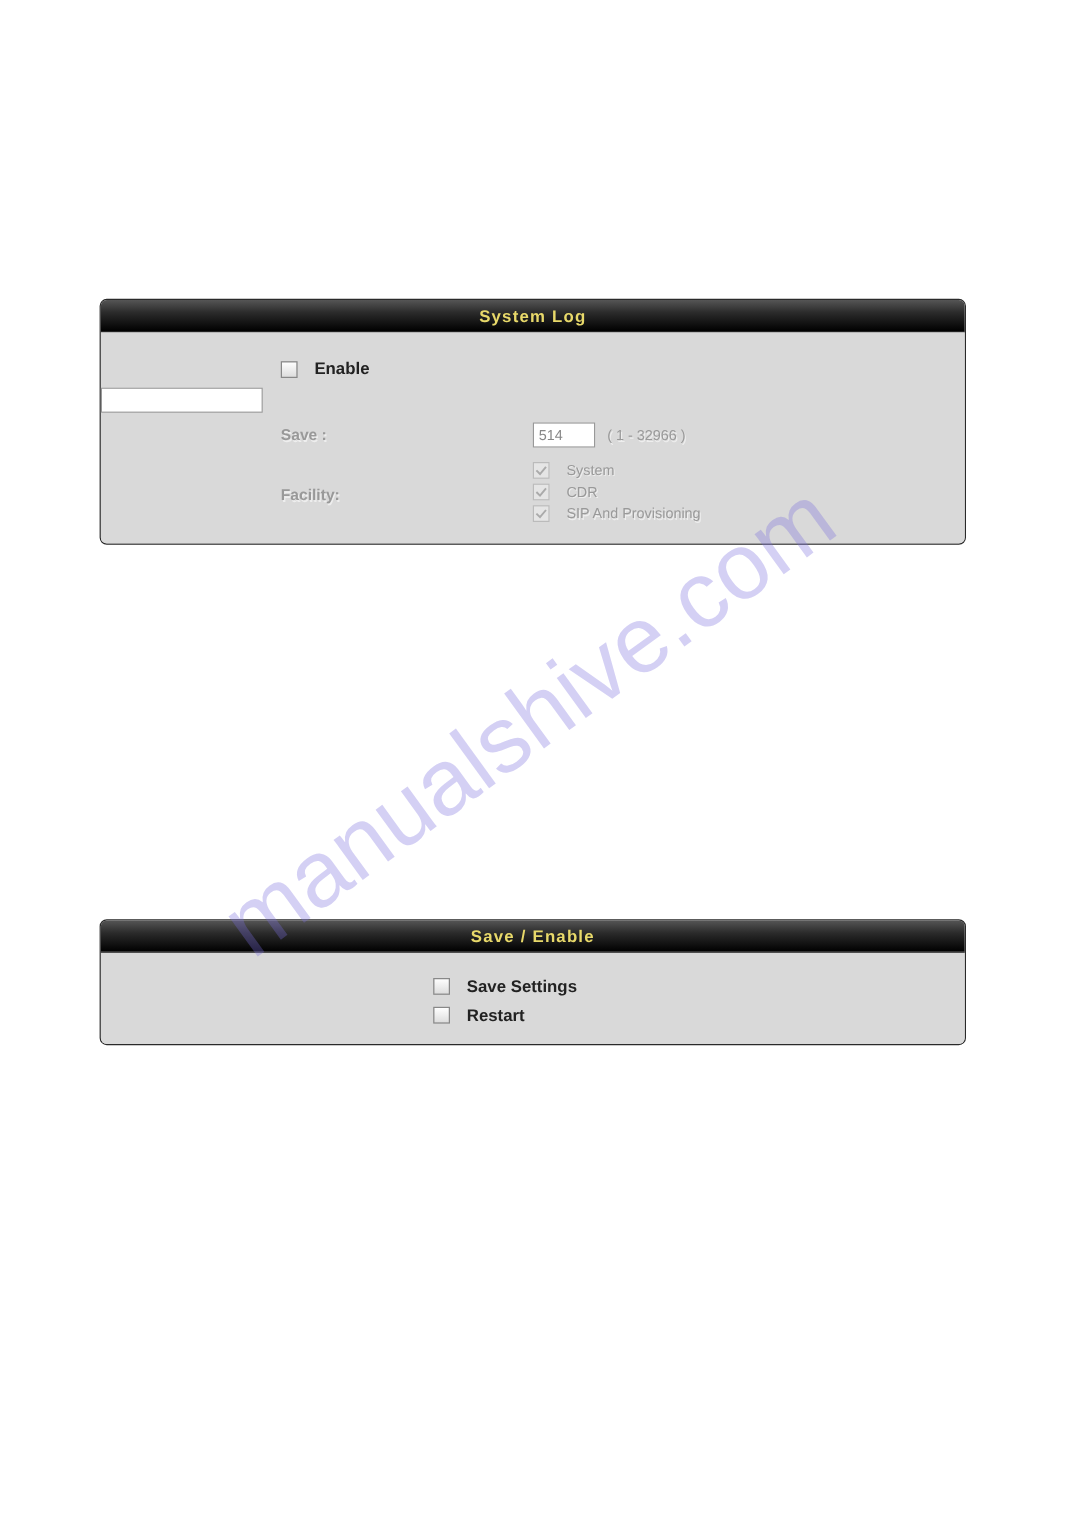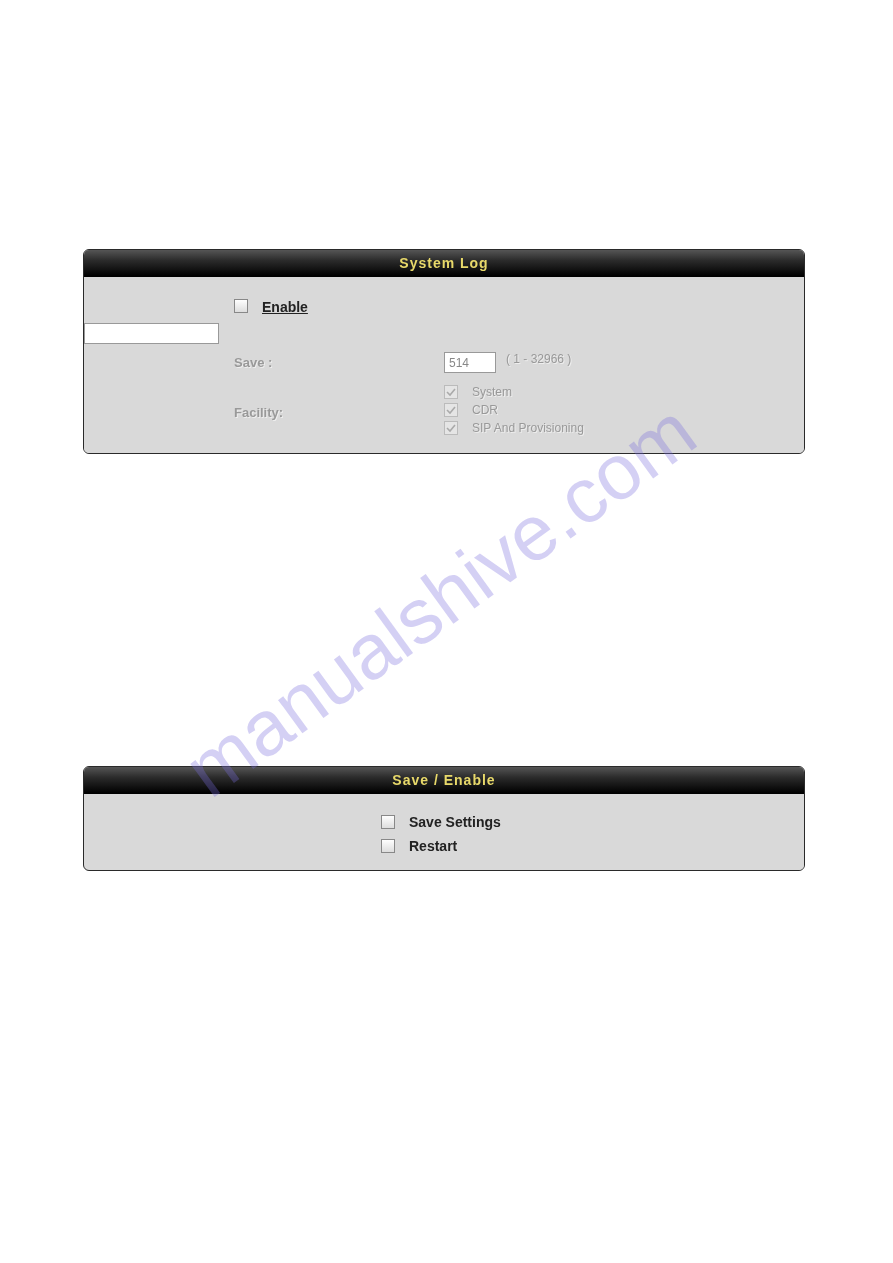--- a/index.html
+++ b/index.html
@@ -50,20 +50,21 @@
       font-weight: bold;
       text-shadow: 1px 1px 0 #eee;
     }
     .label-col.dark {
       color: #222;
       text-shadow: none;
     }
     .input-col {
       flex: 1;
       display: flex;
+      align-items: center;
     }
     input[type="text"] {
       border: 1px solid #999;
       font-size: 12px;
       padding: 2px 4px;
       color: #888;
       background: #fff;
     }
     .field-server {
       width: 135px;
@@ -120,21 +121,20 @@
     }
 
     .panel-syslog {
       top: 249px;
     }
     .panel-save {
       top: 766px;
     }
     .save-body {
       padding: 16px 0 12px 16px;
-      margin-left: 20px;
     }
     .save-row {
       display: flex;
       align-items: center;
       padding: 4px 0 4px 261px;
     }
 
     .watermark {
       position: absolute;
       top: 300px;
@@ -157,21 +157,21 @@
 </head>
 <body>
 
 <div class="panel panel-syslog">
   <div class="panel-header">
     <span>System Log</span>
   </div>
   <div class="panel-body">
 
     <div class="row">
-      <div class="label-col dark" style="display:flex;align-items:flex-start;text-decoration:underline;">
+      <div class="label-col dark" style="display:flex;align-items:flex-end;">
         <span class="chk"></span>
         <span class="chk-label dark">Enable</span>
       </div>
       <div class="input-col"></div>
     </div>
 
     <div class="row">
       <div class="input-col">
         <input type="text" class="field-server" value="" style="">
       </div>

